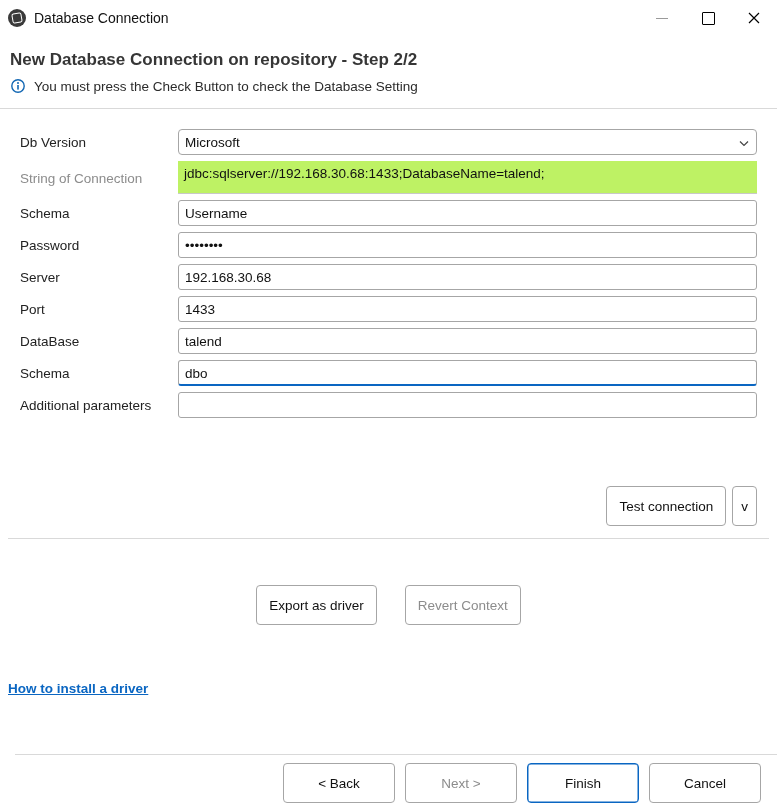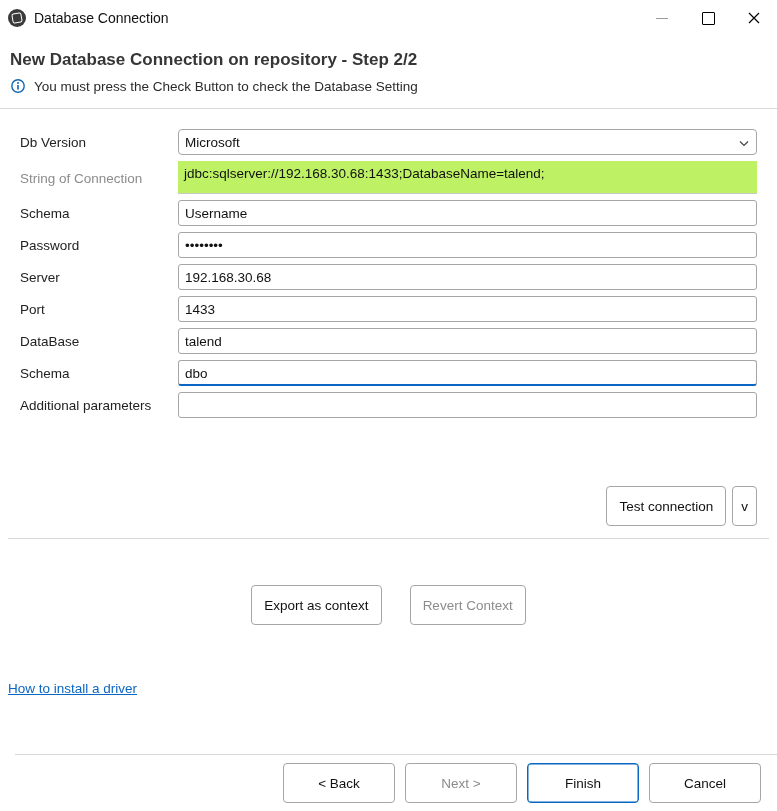--- a/index.html
+++ b/index.html
@@ -177,20 +177,21 @@
 
   .context-row {
     display: flex;
     justify-content: center;
     gap: 28px;
     padding: 46px 0 28px 0;
   }
 
   .link-row {
     padding: 28px 8px 0 8px;
+    font-weight: bold;
   }
   .link {
     color: #0a66c2;
     text-decoration: underline;
     font-size: 13.5px;
   }
 
   .footer {
     position: absolute;
     left: 15px; right: 0; bottom: 0;
@@ -305,21 +306,21 @@
 <div class="after-form-gap"></div>
 
 <div class="test-row">
   <button class="btn">Test connection</button>
   <button class="btn tiny">v</button>
 </div>
 
 <div class="separator"></div>
 
 <div class="context-row">
-  <button class="btn">Export as context</button>
+  <button class="btn">Export as driver</button>
   <button class="btn disabled" disabled="">Revert Context</button>
 </div>
 
 <div class="link-row">
   <a href="#" class="link">How to install a driver</a>
 </div>
 
 <div class="footer">
   <button class="btn">&lt; Back</button>
   <button class="btn disabled" disabled="">Next &gt;</button>

